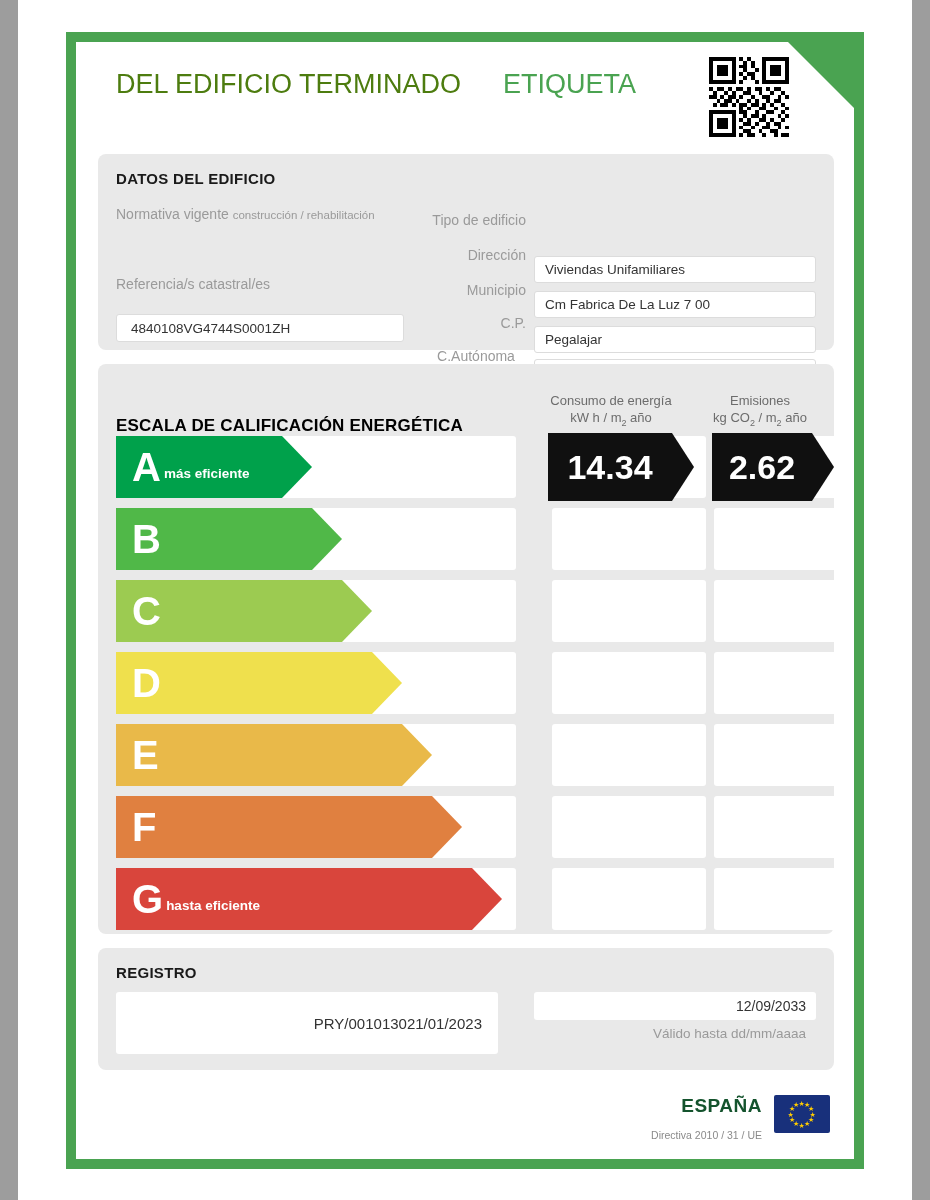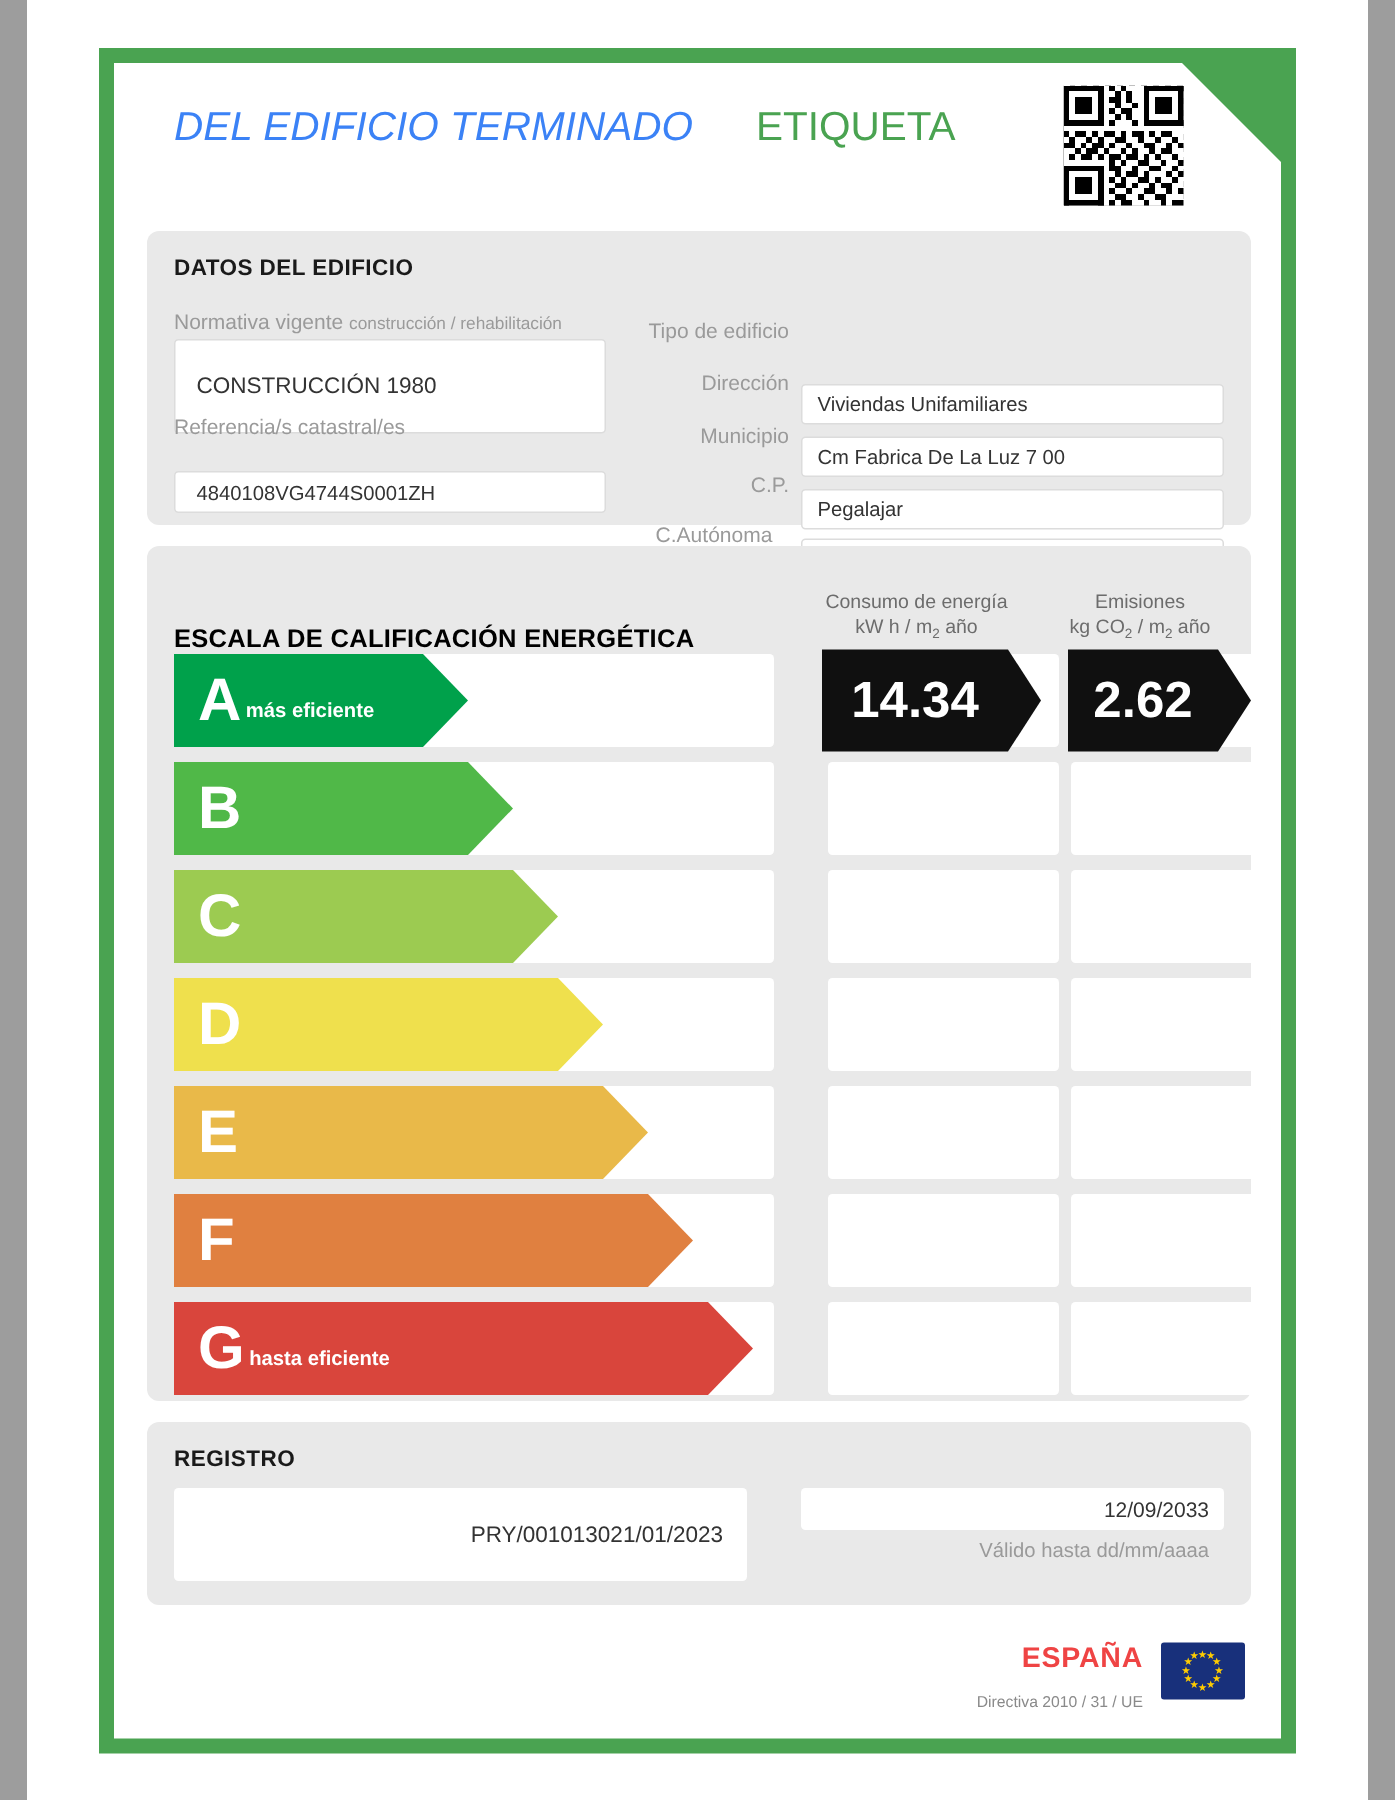--- a/index.html
+++ b/index.html
@@ -71,25 +71,24 @@
     font-size: 30px;
     font-weight: bold;
     letter-spacing: 0.4px;
     line-height: 34px;
   }
   .title-row2 {
     display: flex;
     align-items: baseline;
   }
   .title-line2 {
-    color: #3b82f6;
+    color: #4d7c0f;
     font-size: 27px;
     font-weight: normal;
     line-height: 32px;
-    font-style: italic;
   }
   .title-etiqueta {
     color: #4aa351;
     font-size: 27px;
     font-weight: normal;
     margin-left: 42px;
   }
   .qr {
     position: absolute;
     right: 62px;
@@ -299,21 +298,21 @@
     position: absolute;
     right: 24px;
     bottom: 18px;
     display: flex;
     align-items: flex-start;
   }
   .footer-text { text-align: right; margin-right: 12px; }
   .espana {
     font-size: 19px;
     font-weight: bold;
-    color: #ef4444;
+    color: #14532d;
     letter-spacing: 0.5px;
   }
   .directiva {
     font-size: 10.5px;
     color: #8a8a8a;
     margin-top: 12px;
   }
   .eu-flag {
     width: 56px;
     height: 38px;
@@ -457,21 +456,20 @@
         </svg>
       </div>
 
       <div class="panel panel-datos">
         <div class="panel-title datos-title">DATOS DEL EDIFICIO</div>
 
         <div class="lbl-grey norm-lbl">
           <span>Normativa vigente</span>
           <small>construcción / rehabilitación</small>
         </div>
-        <div class="field norm-field">CONSTRUCCIÓN  1980</div>
 
         <div class="lbl-grey ref-lbl">Referencia/s catastral/es</div>
         <div class="field ref-field">4840108VG4744S0001ZH</div>
 
         <div class="rlbl" style="left:294px; top:58px; width:134px; text-align:right;">Tipo de edificio</div>
         <div class="field rfield" style="top:54px;">Viviendas Unifamiliares</div>
 
         <div class="rlbl" style="left:294px; top:93px; width:134px; text-align:right;">Dirección</div>
         <div class="field rfield" style="top:89px;text-align:right;">Cm Fabrica De La Luz 7 00</div>
 

